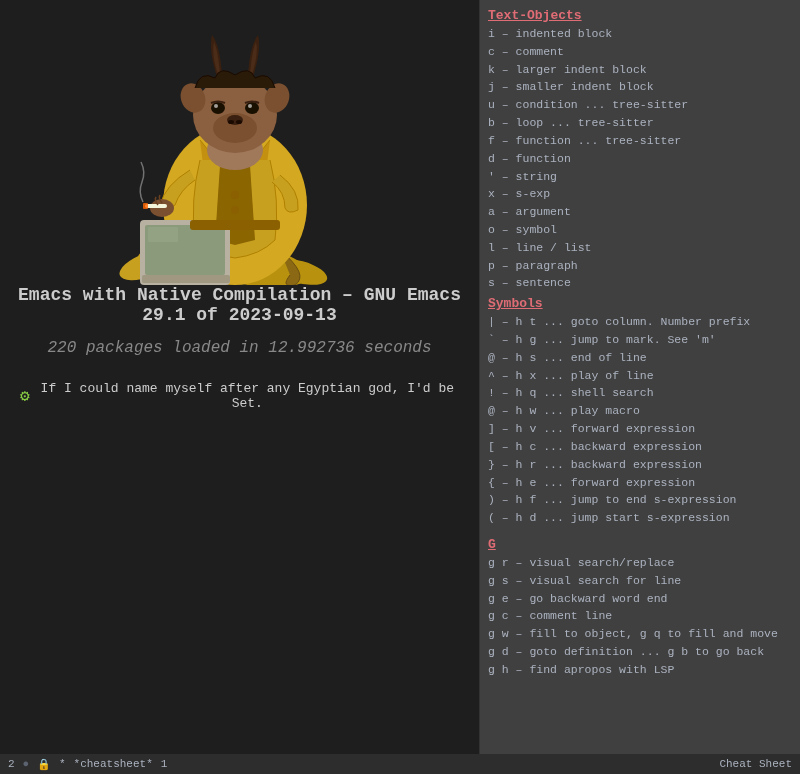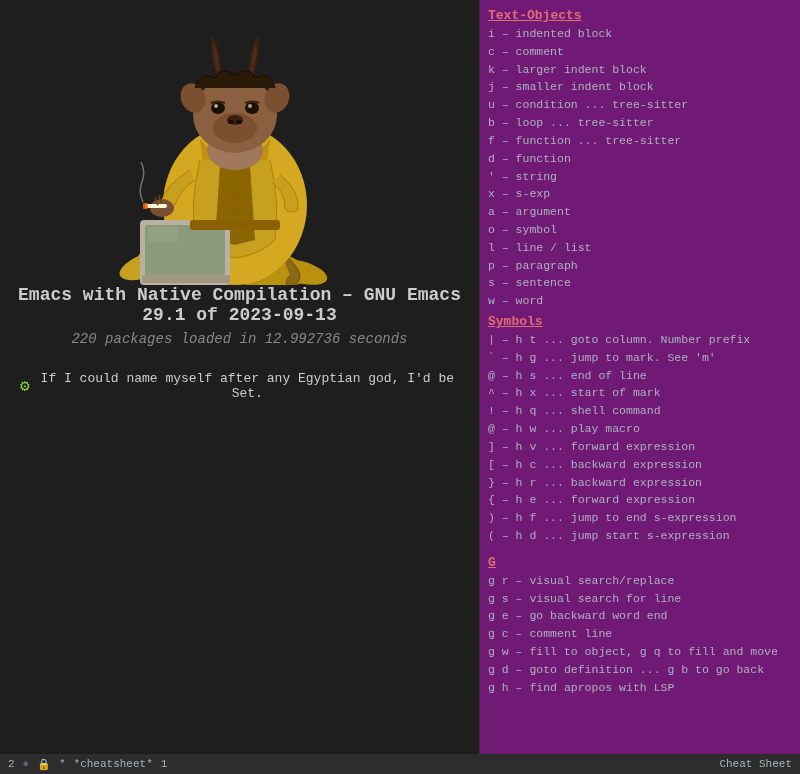--- a/index.html
+++ b/index.html
@@ -29,24 +29,25 @@
       color: #cccccc;
       font-size: 18px;
       font-weight: bold;
       text-align: center;
       margin-bottom: 6px;
       font-family: 'Courier New', Courier, monospace;
     }
 
     #packages-loaded {
       color: #888888;
-      font-size: 14px;
+      font-size: 16px;
       font-style: italic;
       text-align: center;
       margin-bottom: 24px;
+      margin-top: 8px;
     }
 
     #quote-line {
       color: #cccccc;
       font-size: 13px;
       text-align: center;
       display: flex;
       align-items: center;
       gap: 6px;
       padding: 0 20px;
@@ -55,21 +56,21 @@
     #quote-icon {
       color: #88cc44;
       font-size: 16px;
       flex-shrink: 0;
     }
 
     
     #right-panel {
       width: 320px;
       height: 754px;
-      background: #701a75;
+      background: #404040;
       overflow-y: auto;
       padding: 4px 8px 4px 8px;
     }
 
     #right-panel::-webkit-scrollbar { width: 0; }
 
     .section-title {
       color: #e06c75;
       font-size: 13px;
       font-weight: bold;
@@ -219,30 +220,29 @@
       <div class="item-line">  b  –  loop  ...  tree-sitter</div>
       <div class="item-line">  f  –  function  ...  tree-sitter</div>
       <div class="item-line">  d  –  function</div>
       <div class="item-line">  '  –  string</div>
       <div class="item-line">  x  –  s-exp</div>
       <div class="item-line">  a  –  argument</div>
       <div class="item-line">  o  –  symbol</div>
       <div class="item-line">  l  –  line / list</div>
       <div class="item-line">  p  –  paragraph</div>
       <div class="item-line">  s  –  sentence</div>
-      <div class="item-line">  w  –  word</div>
     </div>
 
   <div class="section-title" style="margin-top:4px;">Symbols</div>
   <div id="section2-items">
       <div class="item-line">  |  –  h t  ...  goto column. Number prefix</div>
       <div class="item-line">  `  –  h g  ...  jump to mark. See 'm'</div>
       <div class="item-line">  @  –  h s  ...  end of line</div>
-      <div class="item-line">  ^  –  h x  ...  start of mark</div>
-      <div class="item-line">  !  –  h q  ...  shell command</div>
+      <div class="item-line">  ^  –  h x  ...  play of line</div>
+      <div class="item-line">  !  –  h q  ...  shell search</div>
       <div class="item-line">  @  –  h w  ...  play macro</div>
       <div class="item-line">  ]  –  h v  ...  forward expression</div>
       <div class="item-line">  [  –  h c  ...  backward expression</div>
       <div class="item-line">  }  –  h r  ...  backward expression</div>
       <div class="item-line">  {  –  h e  ...  forward expression</div>
       <div class="item-line">  )  –  h f  ...  jump to end s-expression</div>
       <div class="item-line">  (  –  h d  ...  jump start s-expression</div>
     </div>
 
   <div class="section-title" style="margin-top:10px;">G</div>

